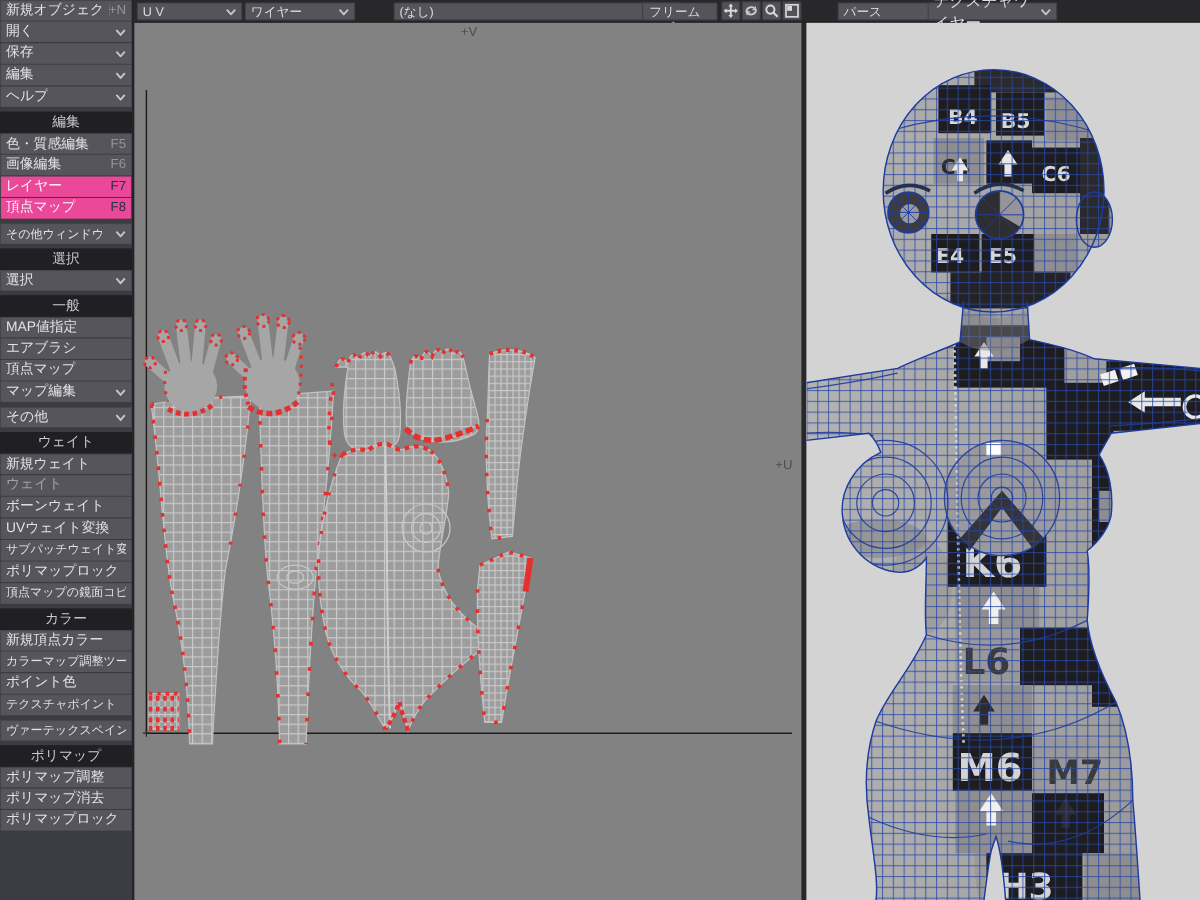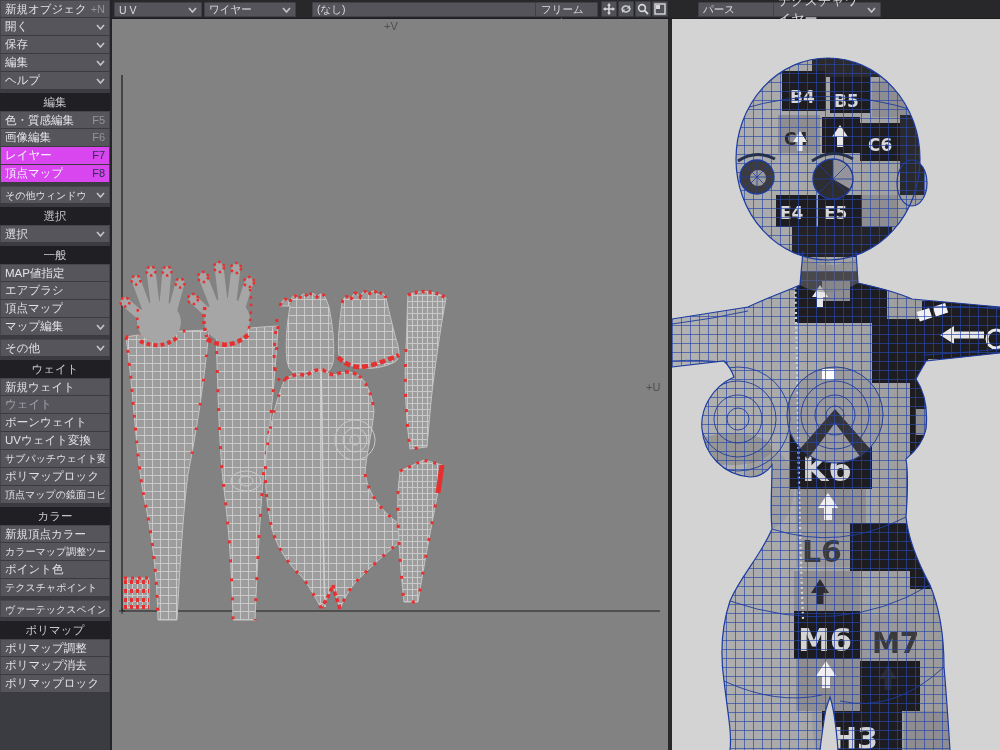--- a/index.html
+++ b/index.html
@@ -7,21 +7,21 @@
   body{position:relative;background:#3b3c41;font-family:"Liberation Sans","DejaVu Sans",sans-serif;-webkit-font-smoothing:antialiased}
 
   
   .sidebar{position:absolute;left:0;top:0;width:110px;height:750px;background:#3b3c41;overflow:hidden}
   .grp{margin-bottom:3px}
   .row{position:relative;height:18px;line-height:17px;background:#55555b;border:1px solid #45454b;border-bottom-color:#3a3a3f;
        color:#e2e2e6;font-size:11.5px;padding:0 4px;display:flex;align-items:center;justify-content:space-between;cursor:default;border-radius:1px}
   .row + .row{border-top:none}
   .row .lb{white-space:nowrap;overflow:hidden}
   .row .sc{color:#94949c;font-size:11px;margin-left:auto}
-  .row.hl{background:#d946ef;color:#f6f8fb}
+  .row.hl{background:#ec4899;color:#f6f8fb}
   .row.hl .sc{color:#22334a}
   .row.dim{color:#a2a2aa}
   .row.sm{font-size:10px}
   .hdr{height:18px;line-height:18px;background:#202024;color:#c9c9cf;font-size:11.5px;text-align:center}
   .chev{display:flex;align-items:center;margin-left:auto}
   .gap6{height:3px}
 
   
   .toolbar{position:absolute;left:112px;top:0;width:888px;height:19px;background:#28282b;border-bottom:1px solid #1d1d20}
   .dd{position:absolute;top:2px;height:15px;background:#54545a;border:1px solid #404046;color:#dcdce0;font-size:10.5px;
@@ -220,21 +220,21 @@
       </span>
     </div>
   <div class="dd" style="left:92px;width:92px">
       <span>ワイヤー</span>
       <span class="chev">
         <svg width="9" height="6">
           <polyline points="1,1 4.5,5 8,1" fill="none" stroke="#c4c4ca" stroke-width="1.6"></polyline>
         </svg>
       </span>
     </div>
-  <div class="dd" style="left:200px;width:239px">
+  <div class="dd" style="left:216px;width:239px">
       <span>(なし)</span>
       <span class="chev">
         <svg width="9" height="6">
           <polyline points="1,1 4.5,5 8,1" fill="none" stroke="#c4c4ca" stroke-width="1.6"></polyline>
         </svg>
       </span>
     </div>
   <div class="btnflat" style="left:423px;width:63px">
       <span>フリームーブ</span>
     </div>

